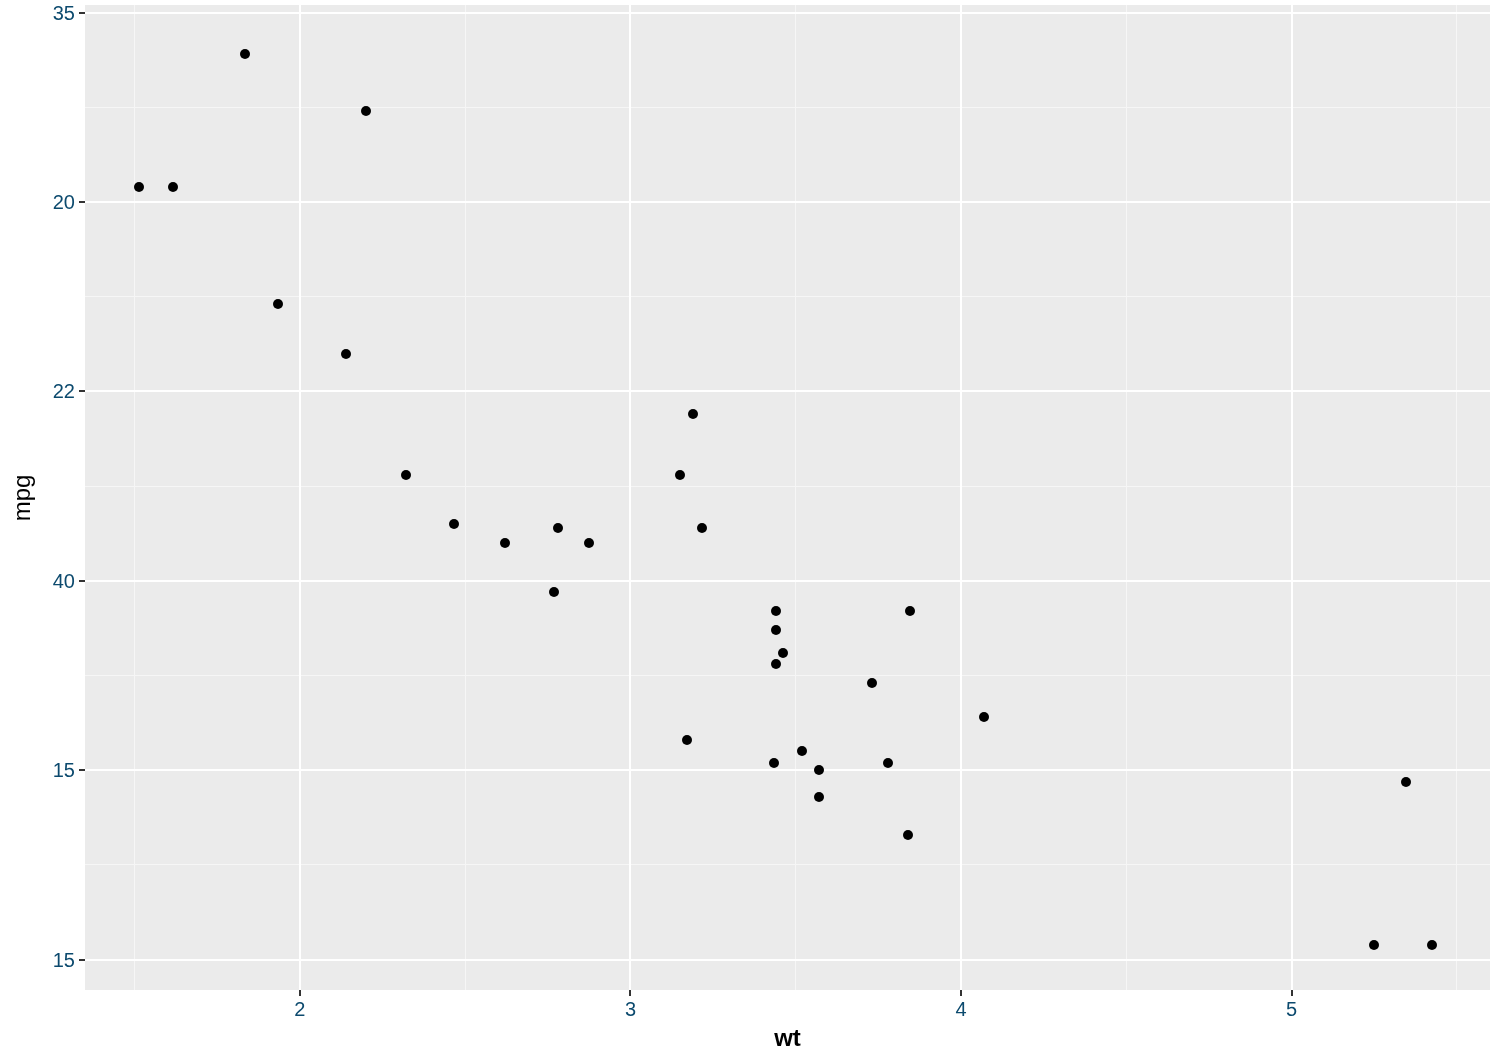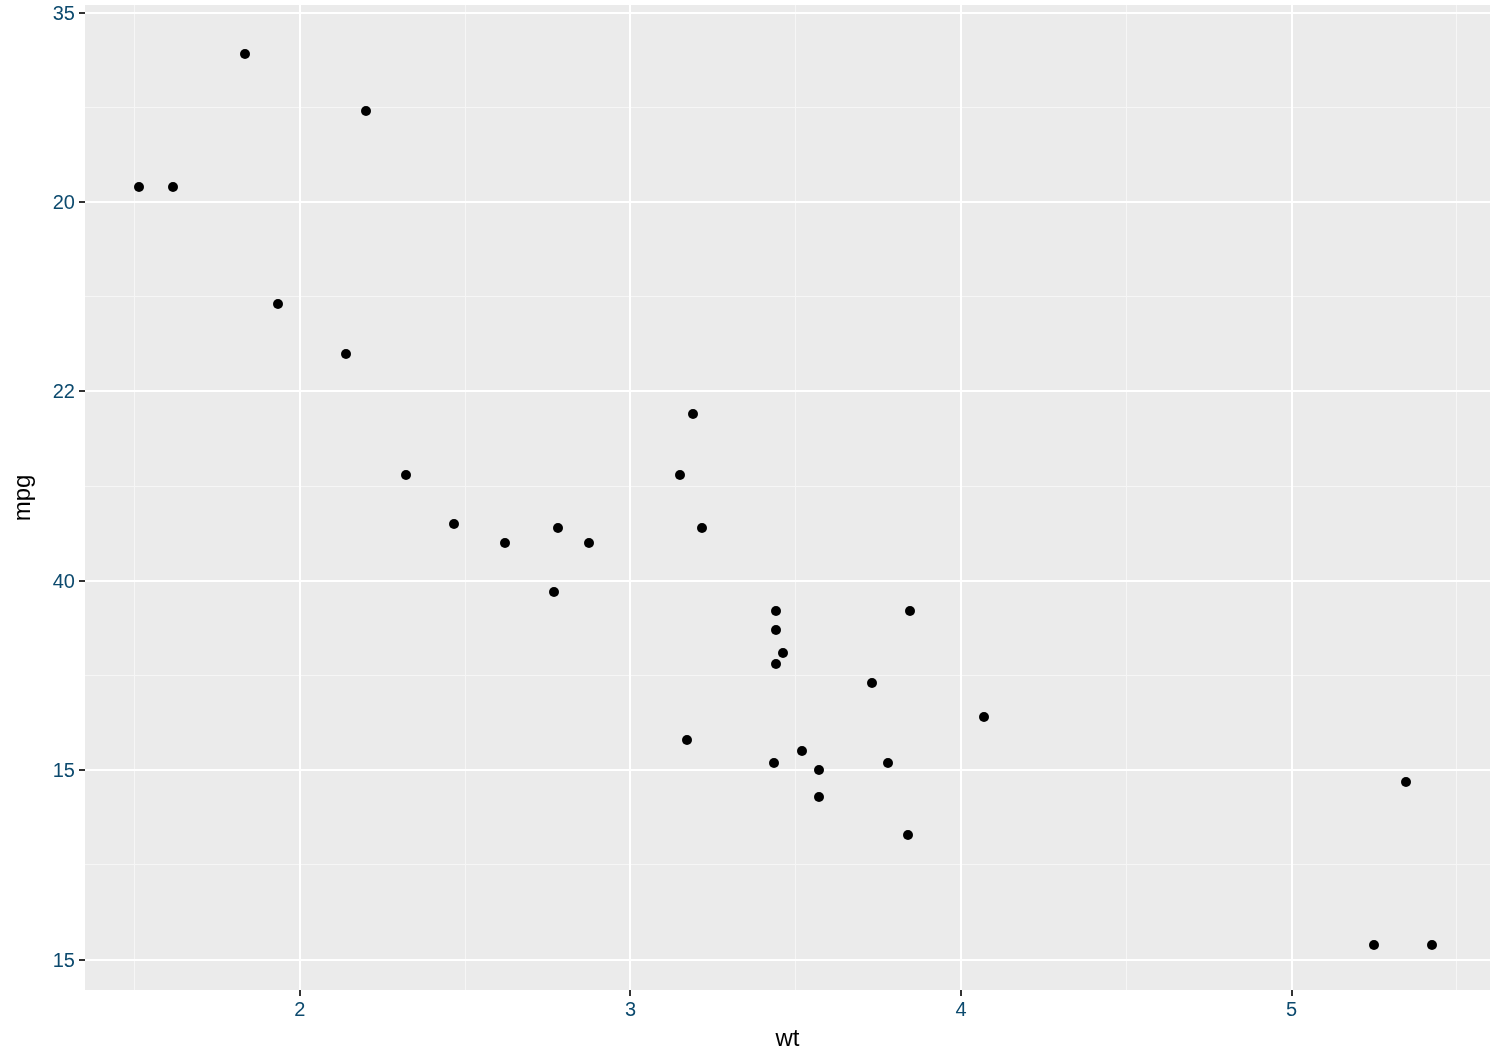--- a/index.html
+++ b/index.html
@@ -62,20 +62,21 @@
       position: absolute;
       color: #000000;
       font-size: 24px;
     }
     .y-axis-title {
       transform: translate(-50%, -50%) rotate(-90deg);
       transform-origin: center center;
     }
     .x-axis-title {
       transform: translateX(-50%);
+      font-weight: bold;
     }
   </style>
 </head>
 <body>
 
 <div class="chart-container">
   <div class="plot-panel" id="plot-panel" style="left: 85px; top: 5px; width: 1405px; height: 985px;">
       <div class="gridline-minor-v" style="left: 49.0882px;"></div>
       <div class="gridline-minor-v" style="left: 379.676px;"></div>
       <div class="gridline-minor-v" style="left: 710.265px;"></div>

